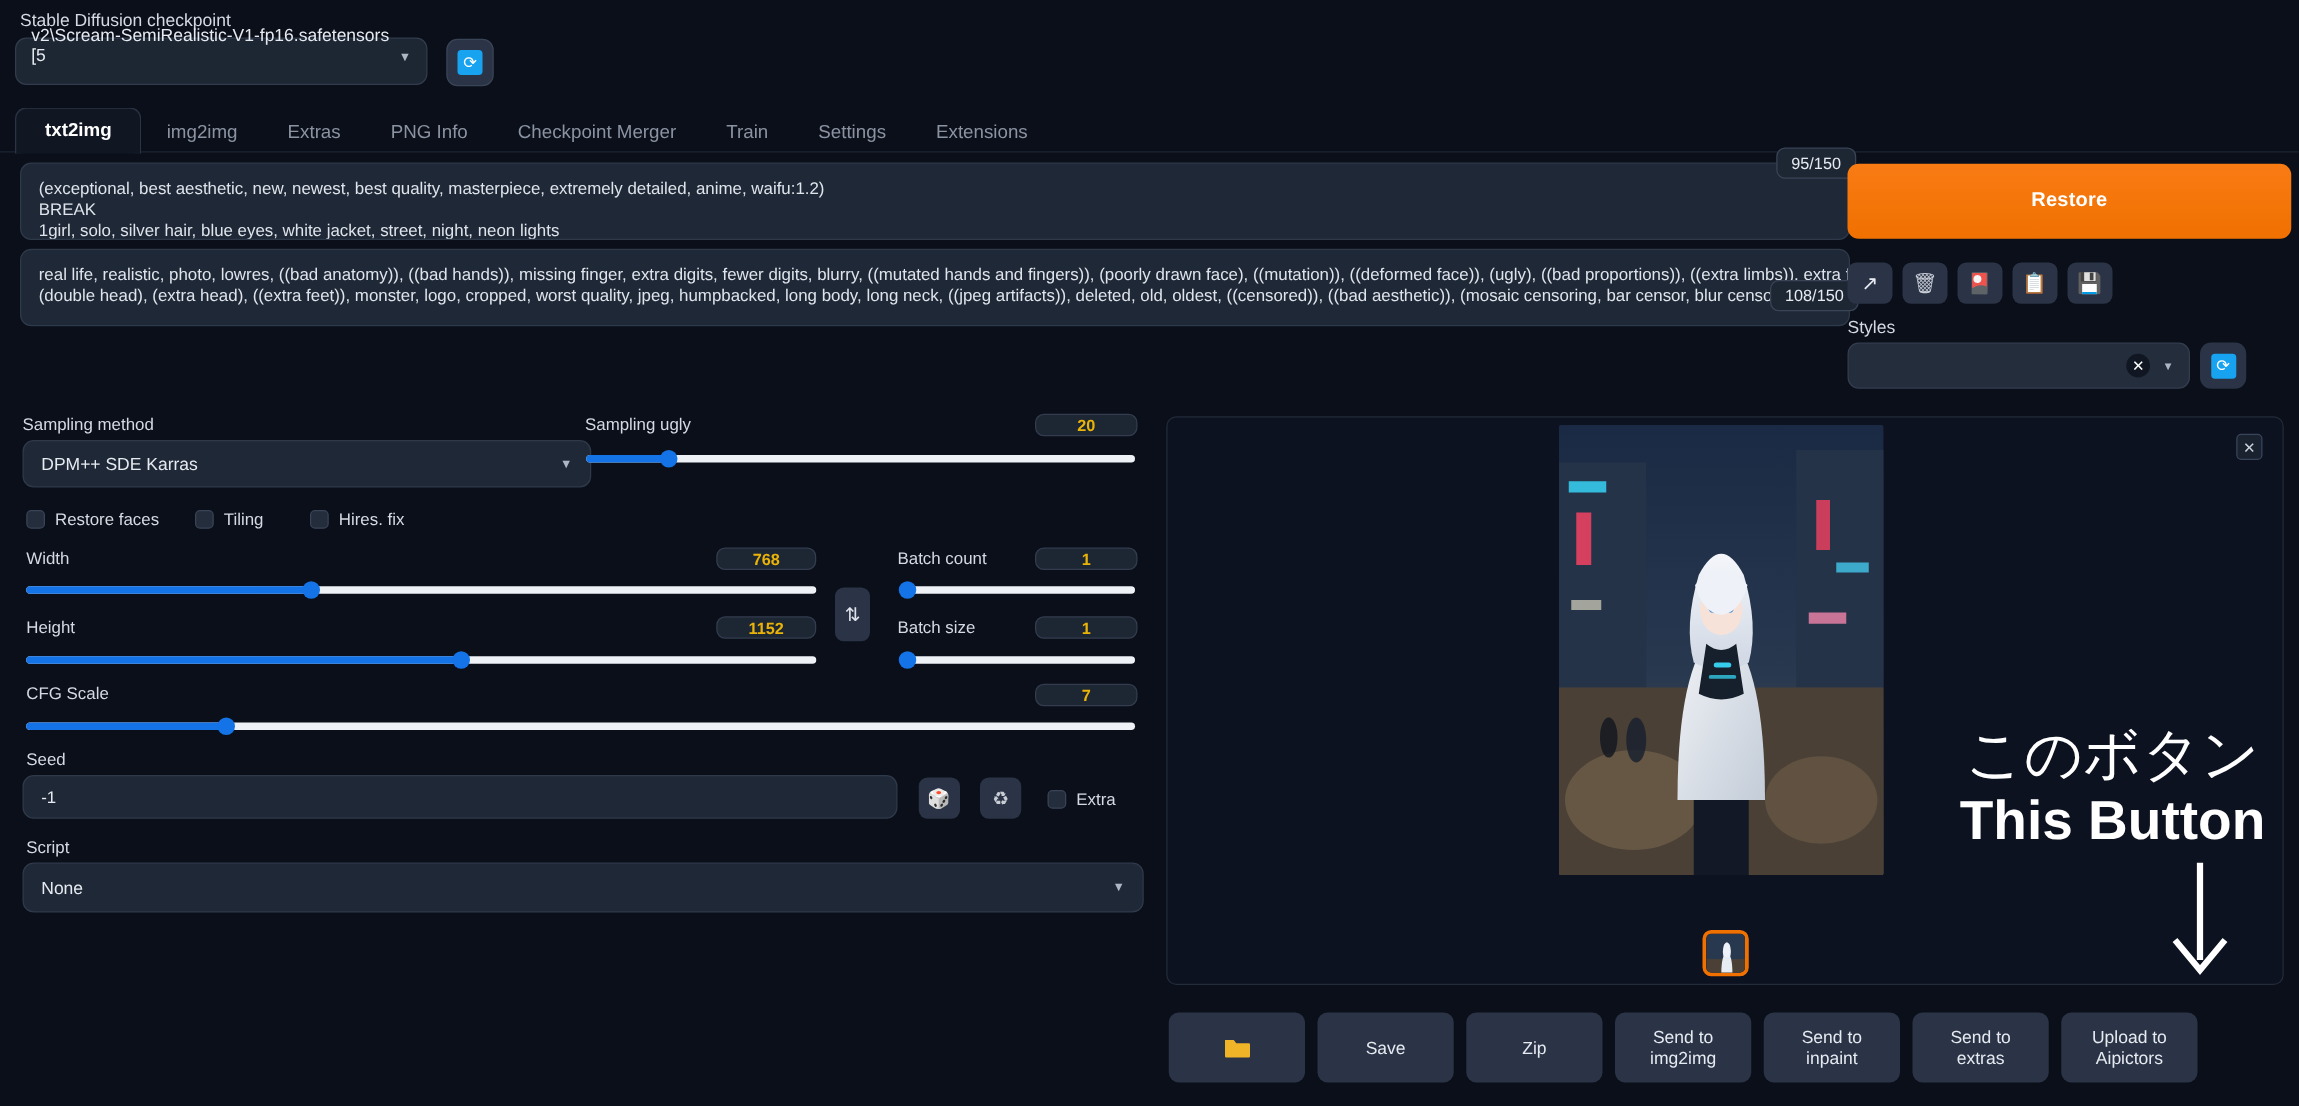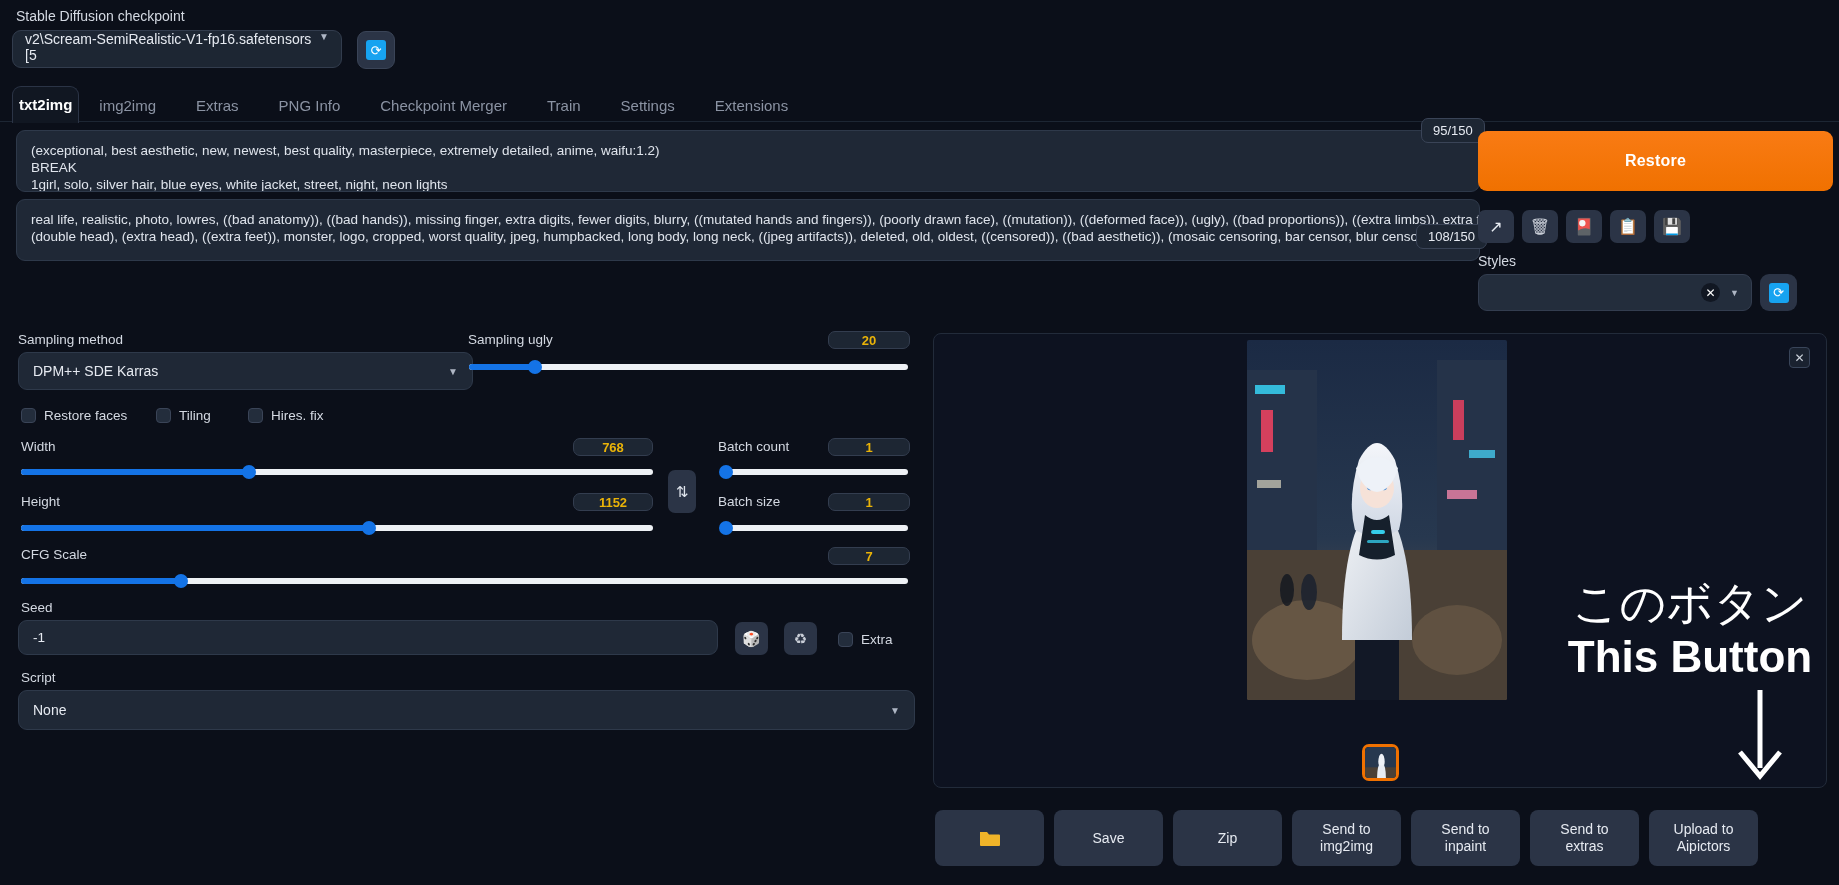--- a/index.html
+++ b/index.html
@@ -10,42 +10,42 @@
     color: #c8cdd6;
     overflow: hidden;
   }
   .app { position: relative; width: 1839px; height: 885px; }
 
   
   .ckpt-label { position:absolute; left:16px; top:8px; font-size:14px; color:#d4d9e2; }
   .ckpt-dd {
     position:absolute; left:12px; top:30px; width:330px; height:38px;
     background:#1d2633; border:1px solid #323c4d; border-radius:9px;
-    display:flex; align-items:flex-start; padding:0 12px; font-size:14px; color:#e6eaf1;
+    display:flex; align-items:flex-end; padding:15px 12px; font-size:14px; color:#e6eaf1;
   }
   .ckpt-dd .caret { margin-left:auto; font-size:10px; color:#aeb6c4; }
   .ckpt-refresh {
     position:absolute; left:357px; top:31px; width:38px; height:38px;
     background:#2b3446; border:1px solid #3a4457; border-radius:9px;
     display:flex; align-items:center; justify-content:center;
   }
   .ckpt-refresh .glyph {
     width:20px;height:20px;background:#17a3f0;border-radius:3px;
     color:#fff;font-size:13px;display:flex;align-items:center;justify-content:center;
   }
 
   
   .tabs { position:absolute; left:12px; top:86px; display:flex; gap:0; align-items:flex-end; }
   .tab {
     font-size:15px; color:#8b93a3; padding:9px 20px 9px; white-space:nowrap;
   }
   .tab.active {
     color:#ffffff; font-weight:bold;
     background:#111722; border:1px solid #2b3446; border-bottom:none;
-    border-radius:9px 9px 0 0; padding:9px 6px 10px;
+    border-radius:9px 9px 0 0; padding:9px 23px 10px;
   }
   .tabs-underline { position:absolute; left:0; top:121px; width:1839px; height:1px; background:#1d2633; }
 
   
   .prompt {
     position:absolute; background:#1f2836; border:1px solid #2e394a;
     border-radius:9px; padding:11px 14px; font-size:13.5px; line-height:17px;
     color:#dfe4ec; overflow:hidden;
   }
   #prompt-pos { left:16px; top:130px; width:1464px; height:62px; }

